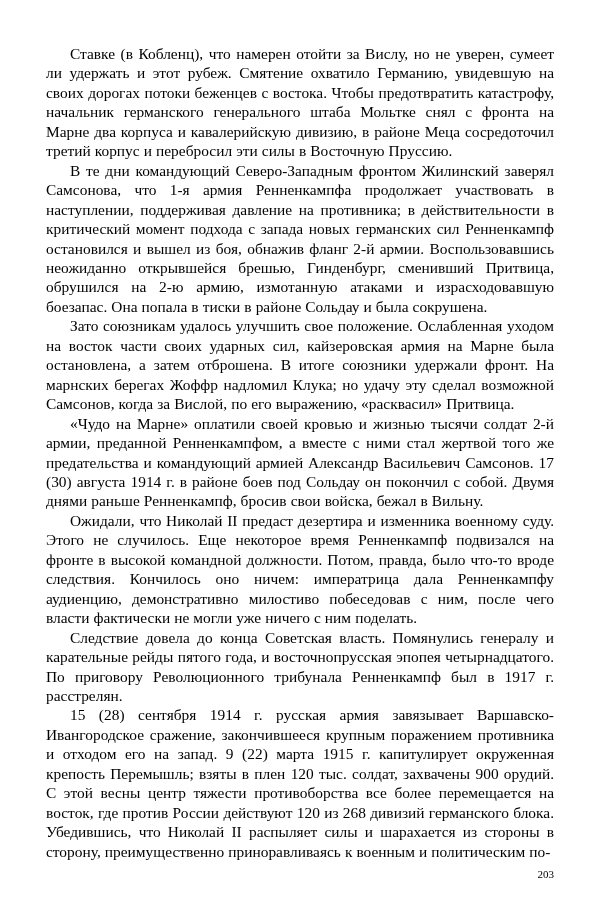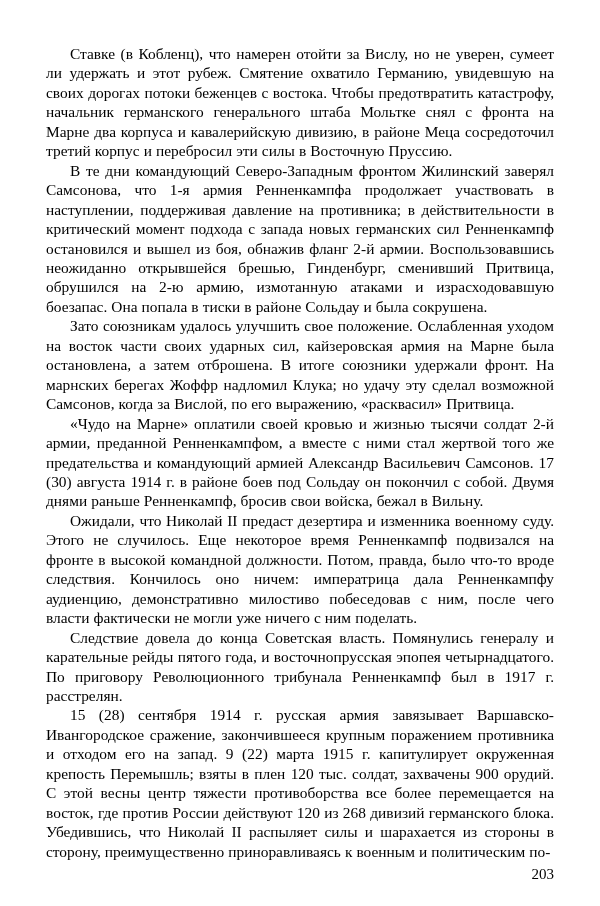--- a/index.html
+++ b/index.html
@@ -43,21 +43,21 @@
   
   .para + .para {
     margin-top: 0;
   }
   .page-number {
     position: absolute;
     left: 46px;
     top: 866px;
     width: 508px;
     text-align: right;
-    font-size: 15px;
+    font-size: 11px;
     line-height: 16px;
     font-family: "Liberation Serif", "DejaVu Serif", serif;
   }
 </style>
 </head>
 <body>
 
 <div class="page">
 
   <div class="text-column">

